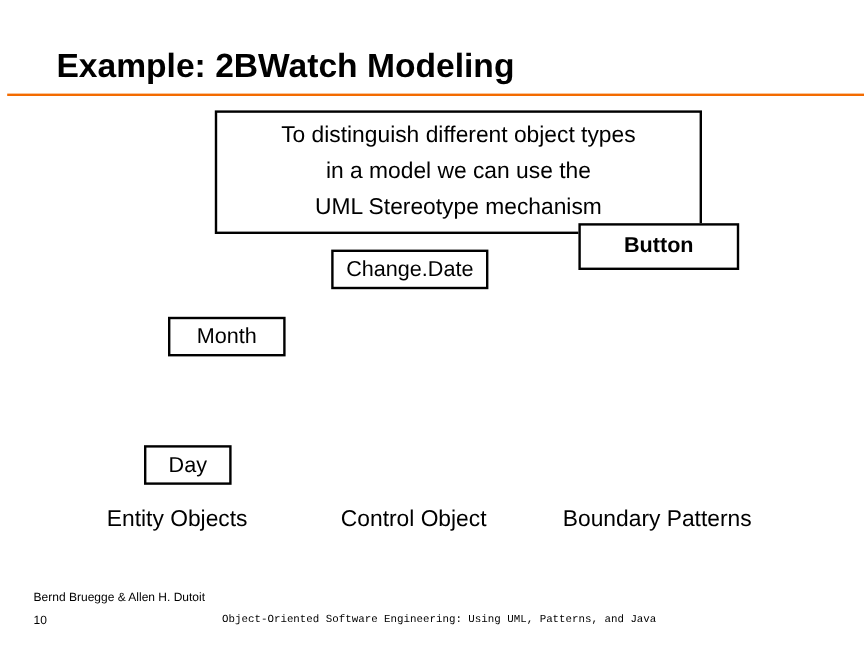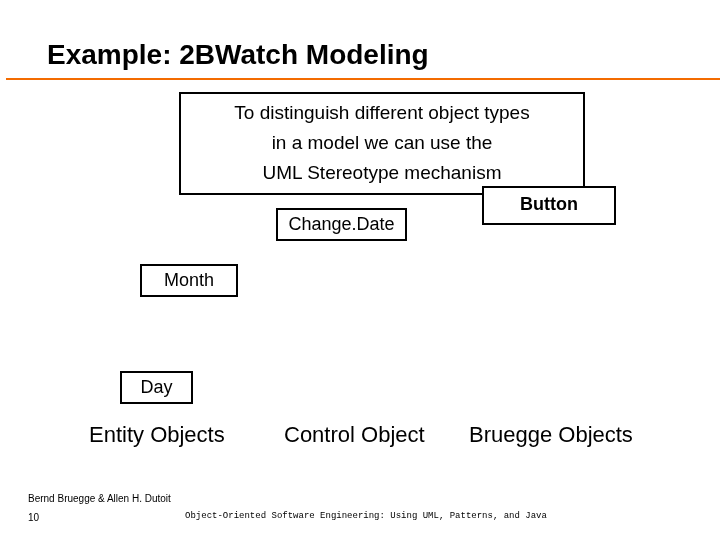--- a/index.html
+++ b/index.html
@@ -40,21 +40,21 @@
   }
   .box-year   { left: 106px; top: 186px; width: 90px; }
   .box-month  { left: 102px; top: 258px; width: 98px; margin-left: 32px; }
   .box-day    { left: 114px; top: 333px; width: 73px; margin-top: 32px; }
   .box-change { left: 270px; top: 202px; width: 131px; }
   .box-button { left: 476px; top: 180px; width: 134px; font-weight: bold; padding: 6px 0 8px 0; }
   .box-lcd    { left: 473px; top: 266px; width: 140px; font-weight: bold; padding: 6px 0 8px 0; }
   .col-label {
     position: absolute;
     top: 413px;
-    font-size: 22px;
+    font-size: 19px;
     font-family: Verdana, Geneva, sans-serif;
   }
   .col-entity   { left: 80px; }
   .col-control  { left: 275px; }
   .col-boundary { left: 460px; }
   .footer-left {
     position: absolute;
     left: 16px; bottom: 16px;
     font-size: 10px;
     line-height: 1.3;
@@ -84,21 +84,21 @@
     <div>UML Stereotype mechanism</div>
   </div>
 
   <div class="box box-month">Month</div>
   <div class="box box-day">Day</div>
   <div class="box box-change">Change.Date</div>
   <div class="box box-button">Button</div>
 
   <div class="col-label col-entity">Entity Objects</div>
   <div class="col-label col-control">Control Object</div>
-  <div class="col-label col-boundary">Bruegge Objects</div>
+  <div class="col-label col-boundary">Boundary Patterns</div>
 
   <div class="footer-left">
     <div>Bernd Bruegge &amp; Allen H. Dutoit</div>
     <div>10</div>
   </div>
   <div class="footer-center">Object-Oriented Software Engineering: Using UML, Patterns, and Java</div>
 
 </div>
 
 </body></html>

